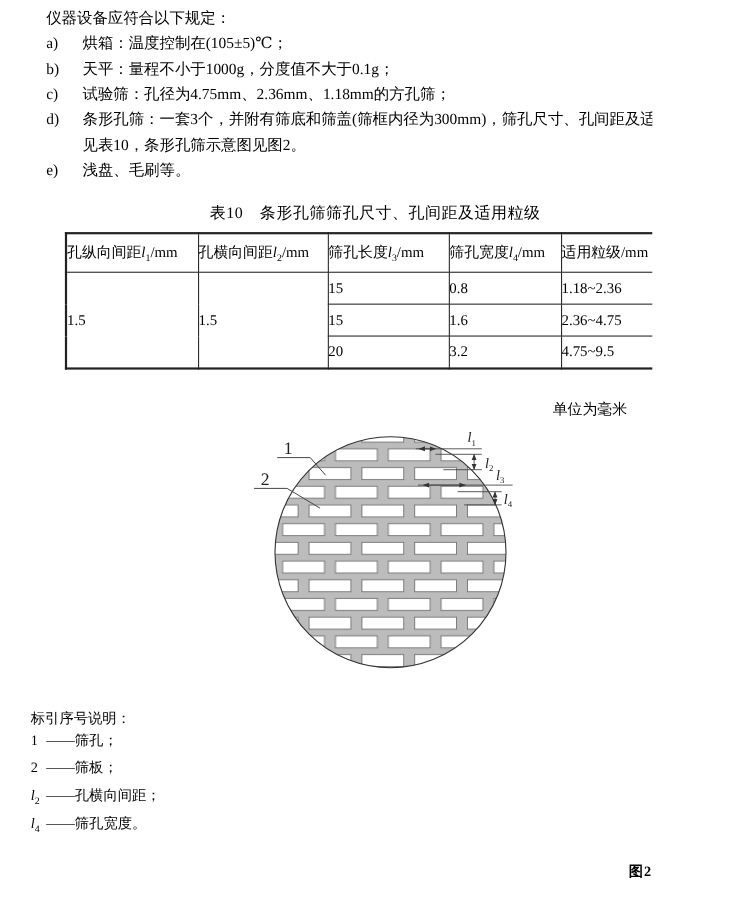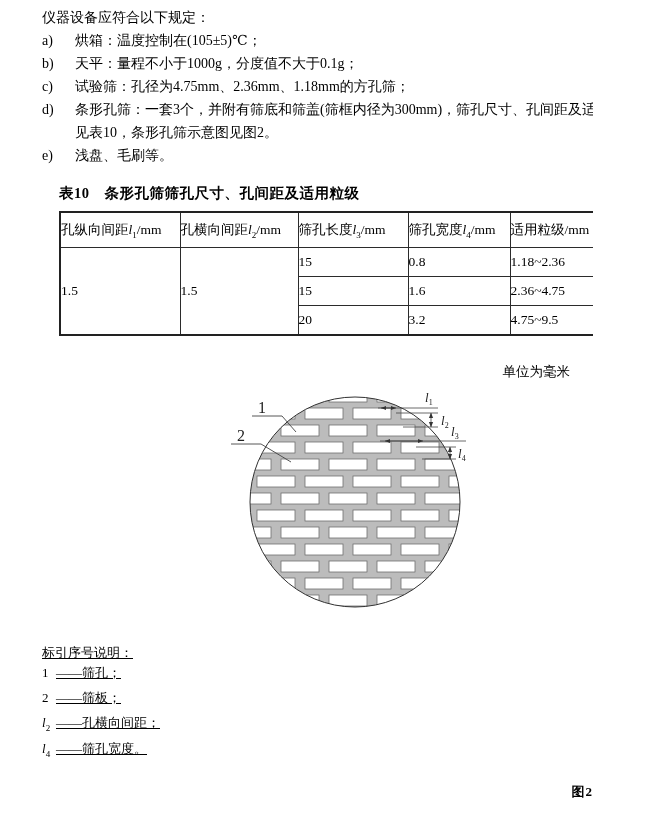--- a/index.html
+++ b/index.html
@@ -8,40 +8,40 @@
     font-family:"Liberation Serif","DejaVu Serif",serif;color:#000000;
     overflow:hidden;
   }
   
   .content{position:absolute;left:42px;top:6px;width:598px;font-size:14px;line-height:23px;}
   .intro{margin:0;}
   .spec-list{margin:0;padding:0;list-style:none;}
   .spec-list li{position:relative;padding-left:33px;}
   .li-label{position:absolute;left:0;top:0;}
   
-  .table-title{position:absolute;left:59px;top:184px;width:564px;text-align:left;
-    font-weight:700;font-size:14.5px;letter-spacing:.5px;}
+  .table-title{position:absolute;left:59px;top:184px;width:564px;text-align:center;
+    font-weight:400;font-size:14.5px;letter-spacing:.5px;}
   table.spec{position:absolute;left:59px;top:211px;width:564px;border-collapse:collapse;
     font-size:13.5px;table-layout:fixed;}
   table.spec{border:2px solid #222;}
   table.spec th,table.spec td{border:1px solid #2b2b2b;text-align:left;vertical-align:middle;
     font-weight:400;padding:0;}
   table.spec th{height:34px;}
   table.spec td{height:28px;}
   .hsym{font-style:italic;}
   table.spec sub{font-size:9px;}
   
   .unit-note{position:absolute;top:363px;right:23px;font-size:13.5px;}
   
   .fig-svg{position:absolute;left:228px;top:388px;}
   .callout{font-size:16px;fill:#222;font-family:"Liberation Serif","DejaVu Serif",serif;}
   .dim-label{font-size:13px;fill:#222;font-family:"Liberation Serif","DejaVu Serif",serif;font-style:italic;}
   .svg-sub{font-size:8px;font-style:normal;}
   
-  .legend{position:absolute;left:42px;top:643px;font-size:13px;line-height:19.7px;text-decoration:underline;}
+  .legend{position:absolute;left:28px;top:643px;font-size:13px;line-height:19.7px;}
   .symwrap{display:inline-block;min-width:14px;}
   .sym.it{font-style:italic;}
   .legend sub{font-size:9px;}
   
   .caption{position:absolute;left:0;top:783px;width:663px;text-align:right;
     font-weight:700;font-size:13px;letter-spacing:1px;}
 </style>
 </head>
 <body>
 

